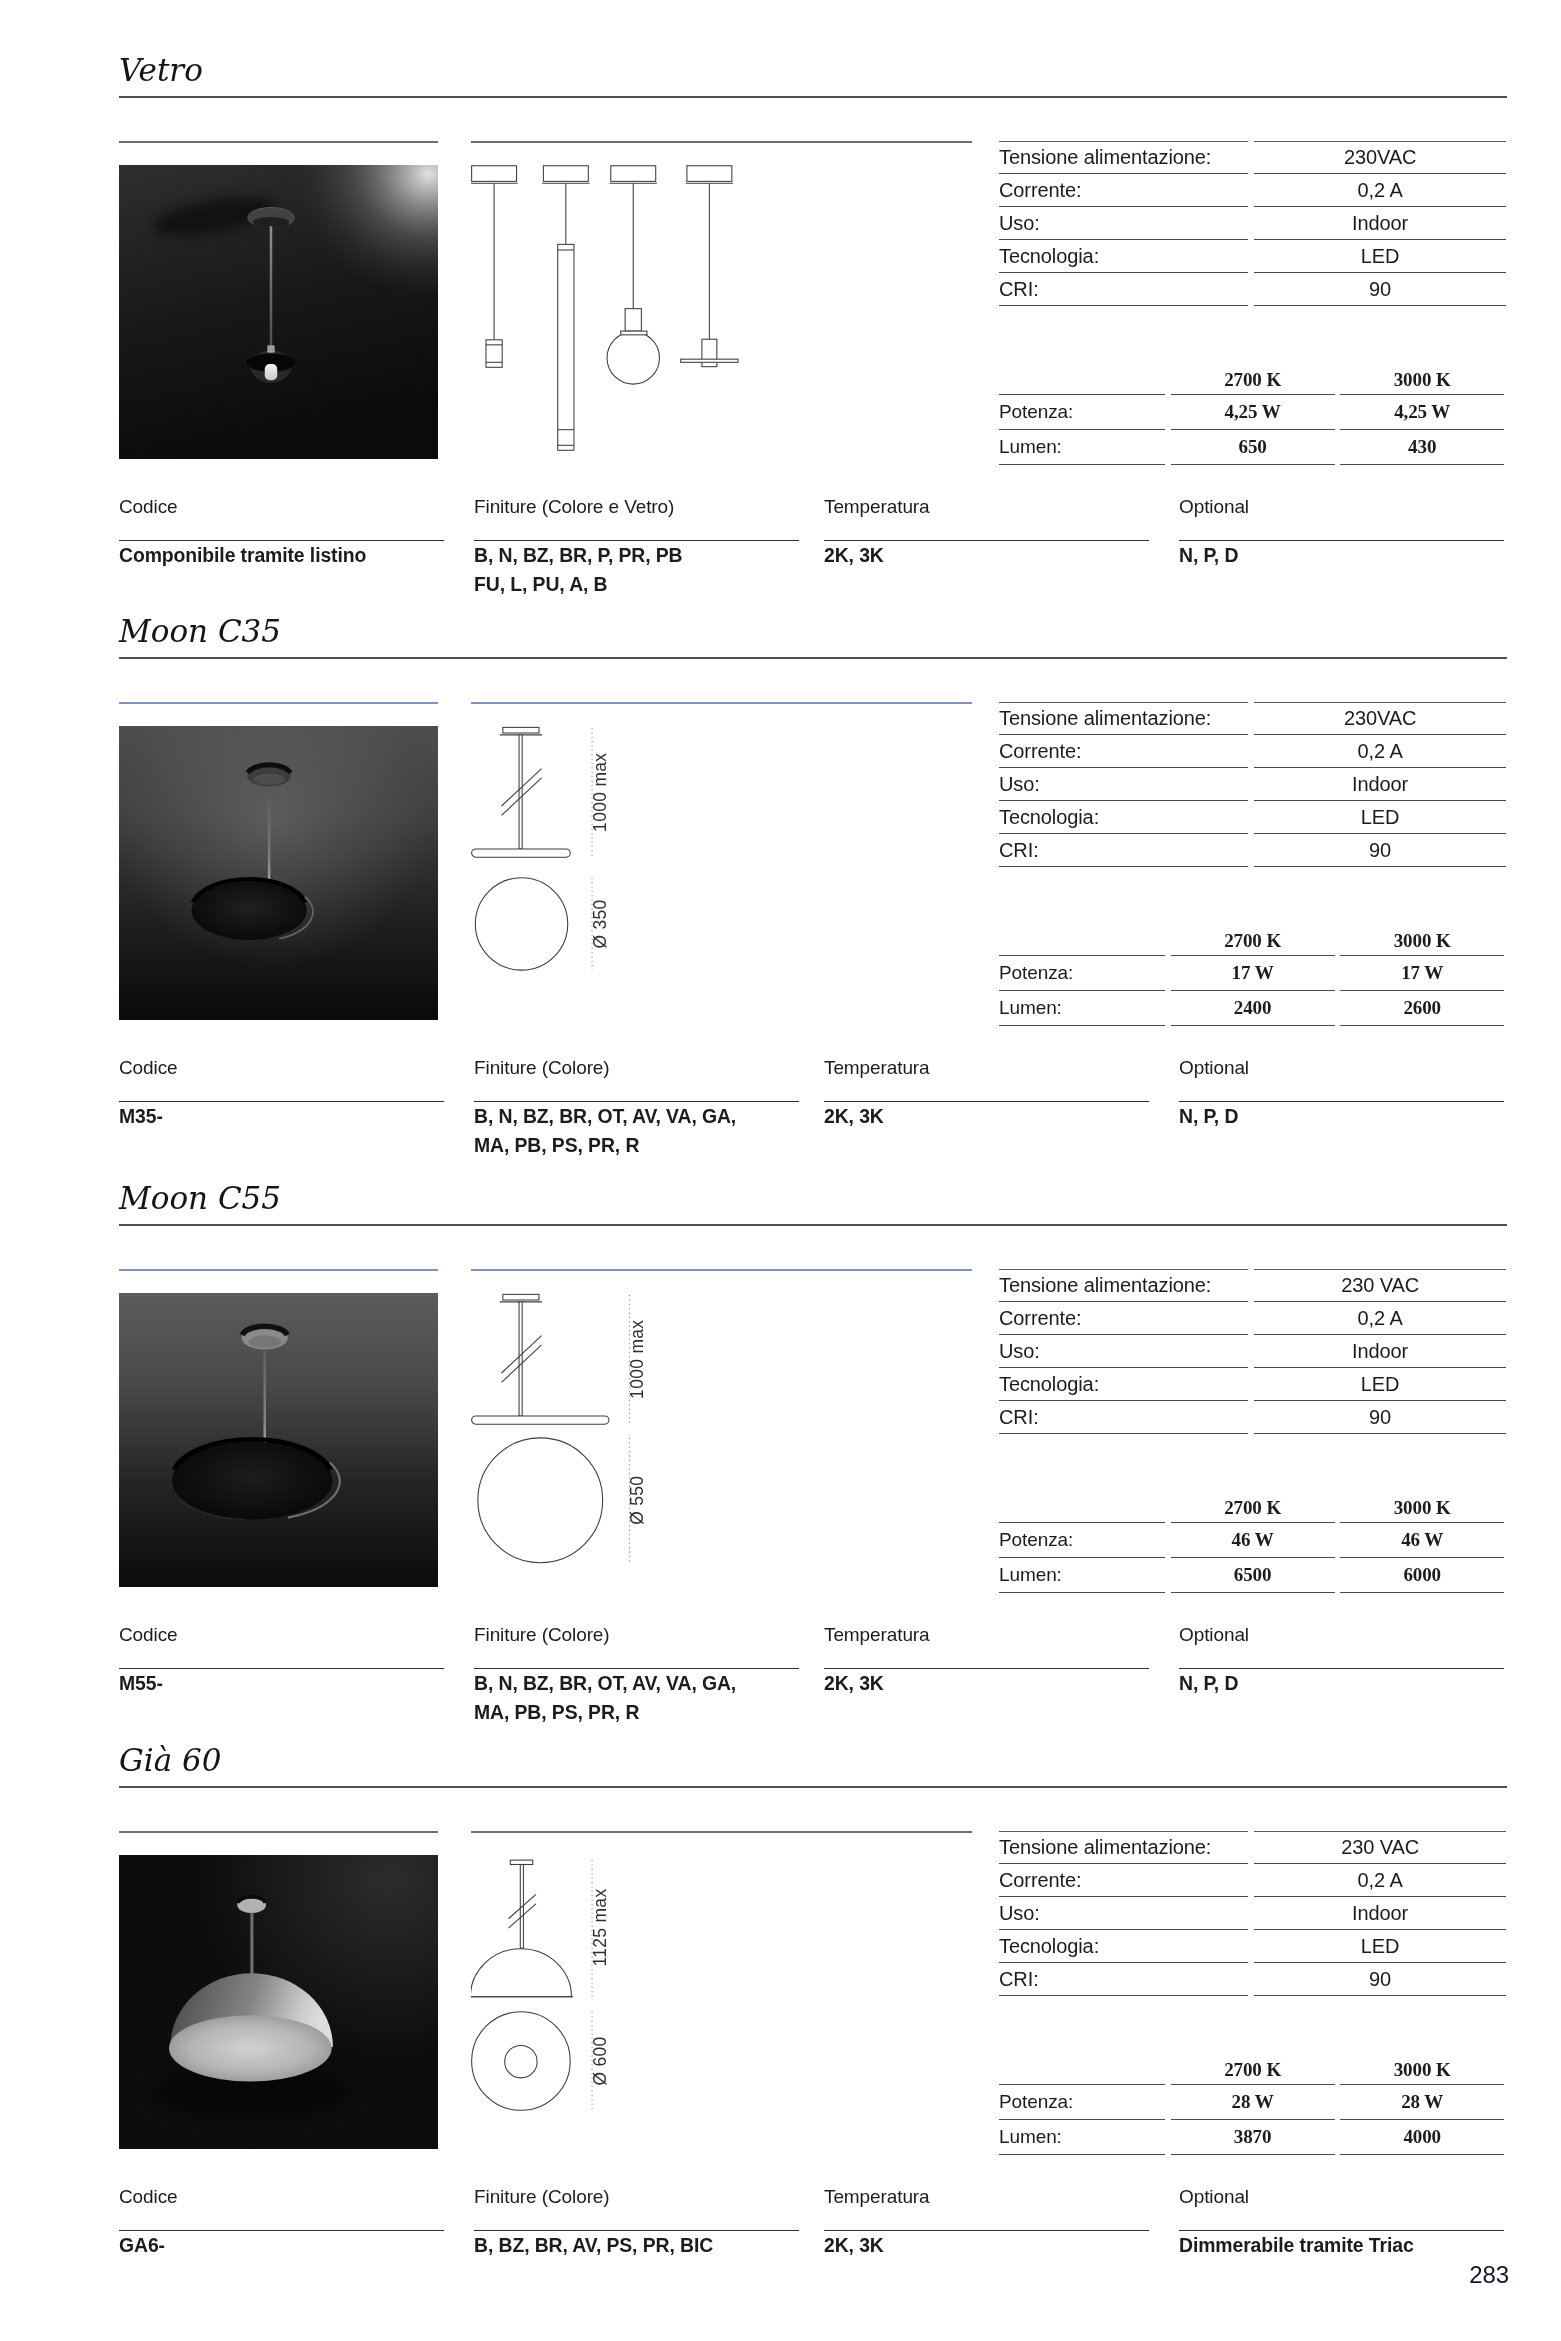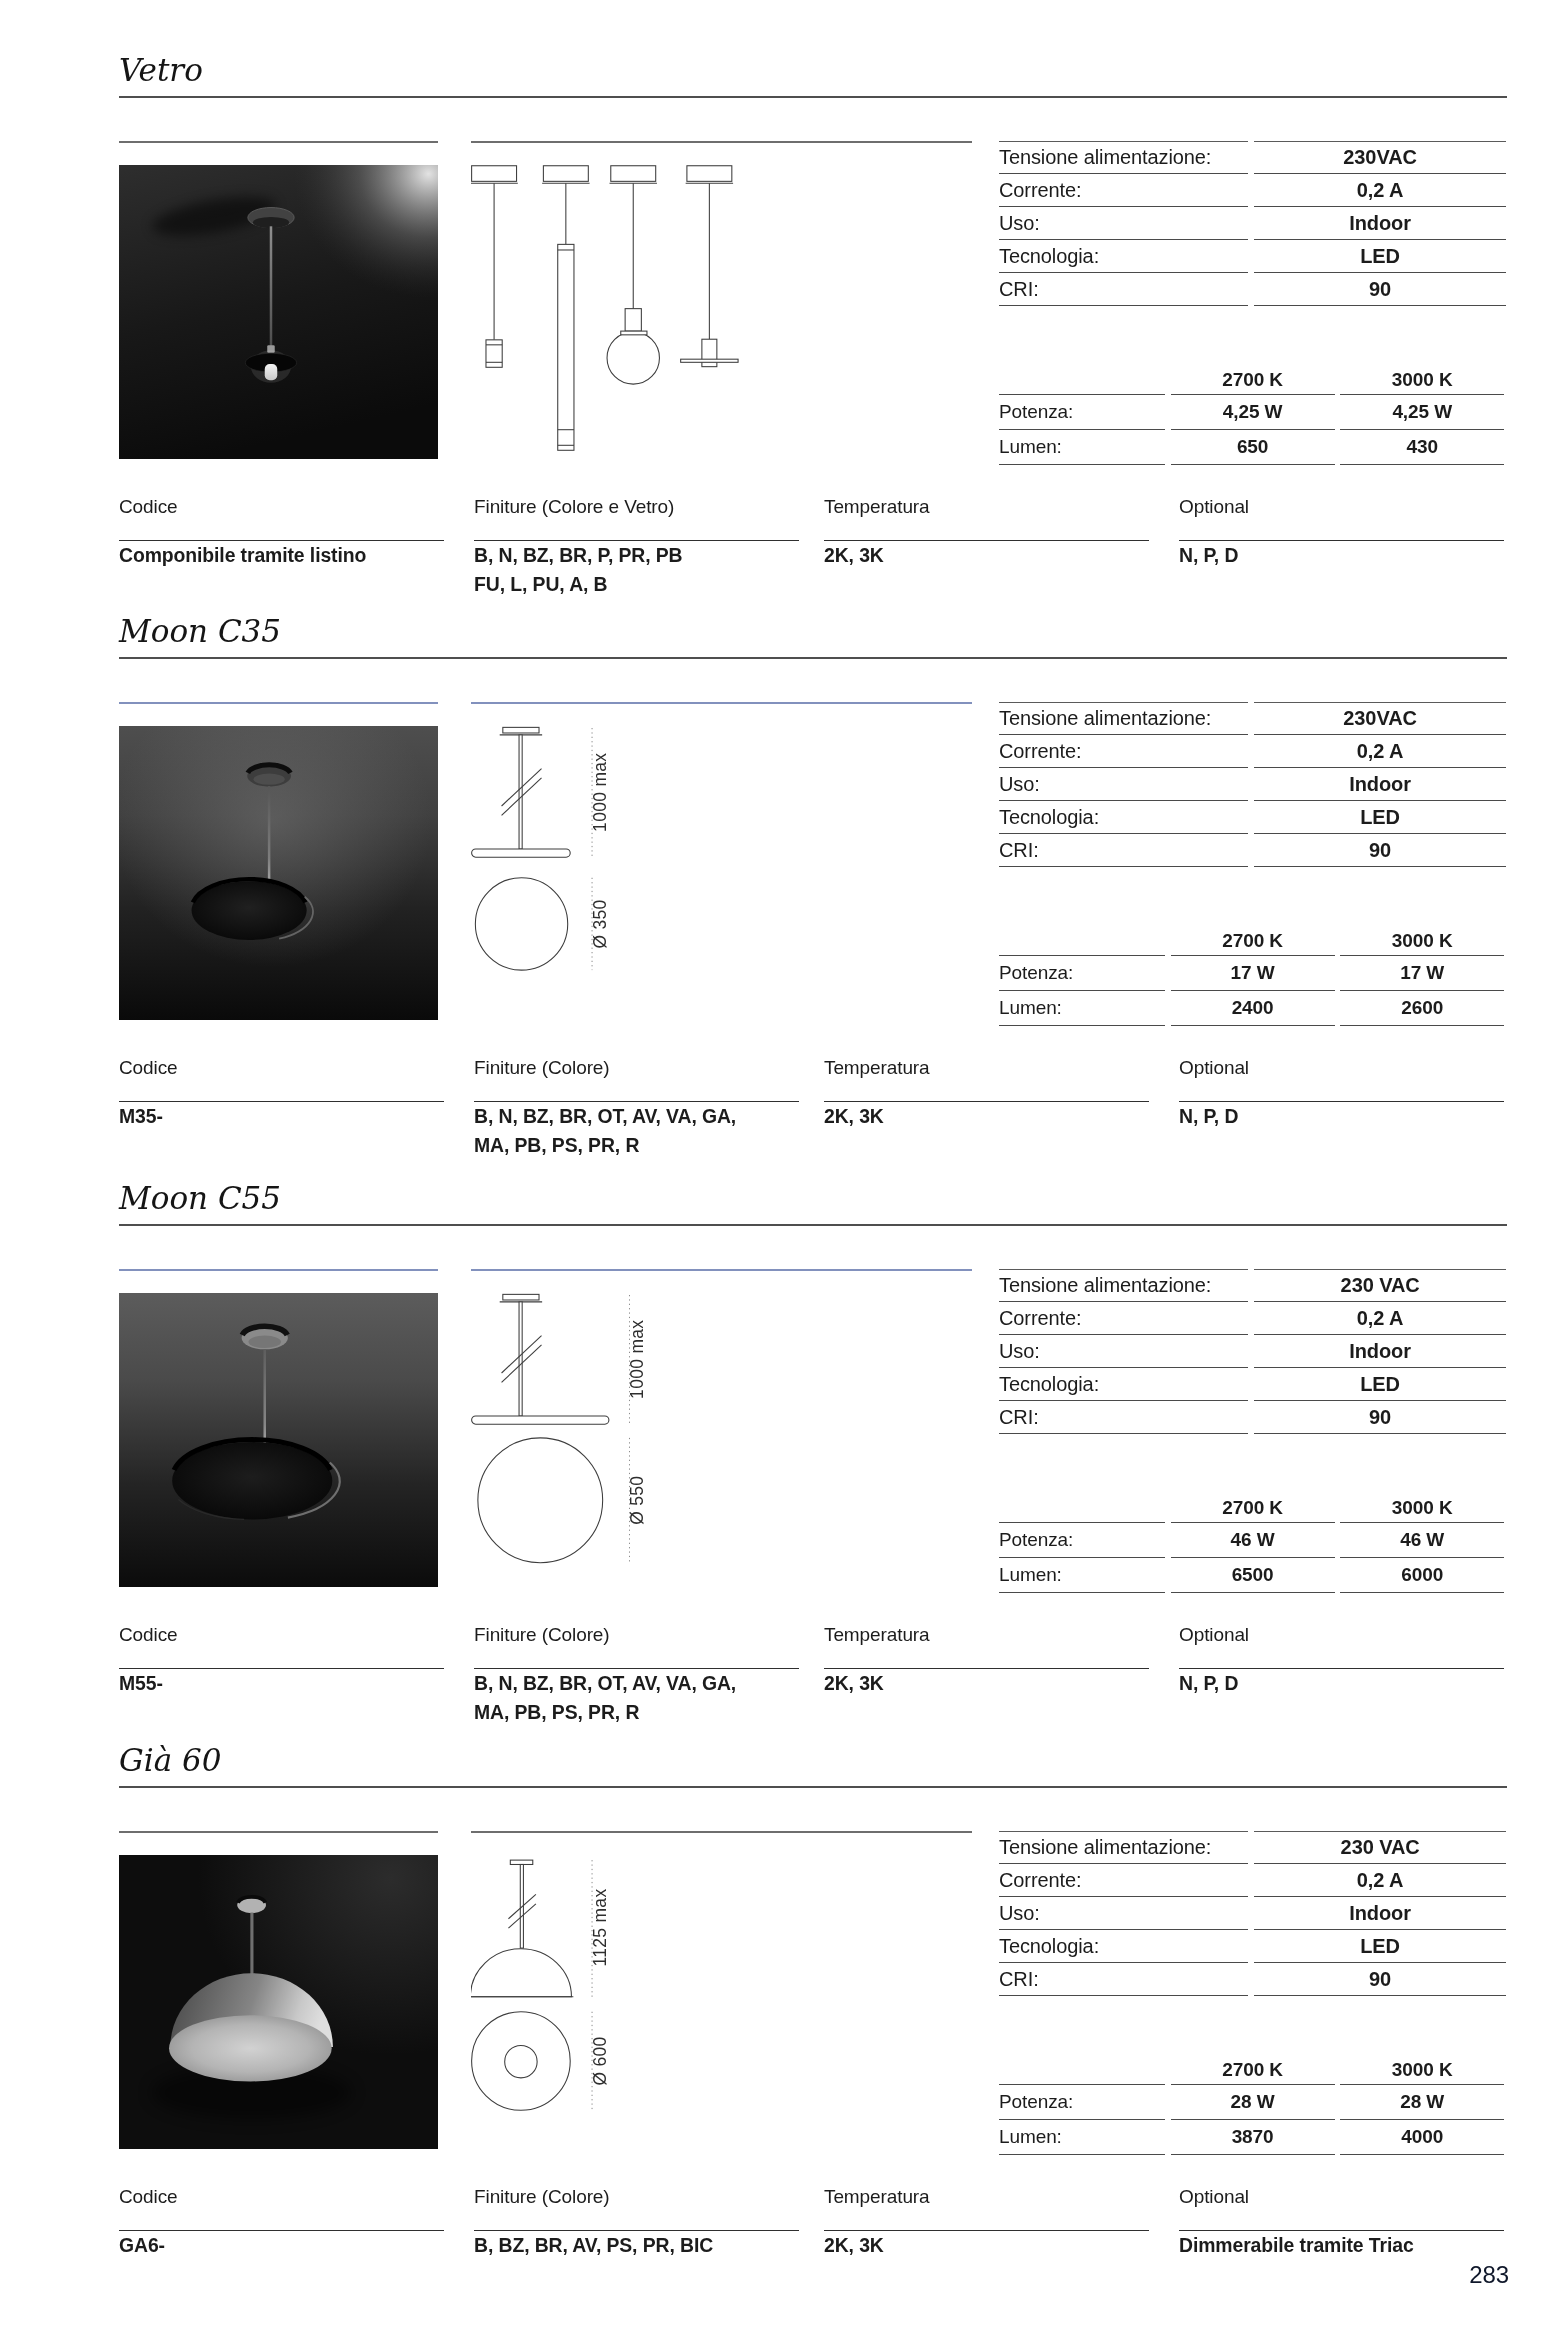--- a/index.html
+++ b/index.html
@@ -15,29 +15,29 @@
   .sec.blue .colline{background:#8291bd;}
 
   .photo{position:absolute;left:119px;top:111px;width:319px;height:294px;overflow:hidden;background:#141414;}
   .drawing{position:absolute;left:471px;top:111px;width:312px;height:306px;}
 
   .spec-table{position:absolute;left:999px;top:87px;width:507px;}
   .spec-row{display:flex;gap:6.2px;height:33px;}
   .spec-cell{border-bottom:1.2px solid #4a4a4a;display:flex;align-items:center;font-size:20px;}
   .spec-row:first-child .spec-cell{border-top:1.9px solid #5a5a5a;}
   .spec-label{width:249px;}
-  .spec-value{flex:1;justify-content:center;font-weight:700;}
+  .spec-value{flex:1;justify-content:center;font-weight:400;}
 
   .temp-table{position:absolute;left:999px;top:311px;width:507px;}
   .temp-row{display:flex;gap:5.6px;}
   .temp-row>div{border-bottom:1.2px solid #4a4a4a;display:flex;align-items:center;font-size:19px;}
   .temp-head>div{height:29px;}
   .temp-data>div{height:34px;}
   .t-label{width:166px;}
-  .t-c{width:164px;justify-content:center;font-weight:700;}
+  .t-c{width:164px;justify-content:center;font-weight:700;font-family:Liberation Serif, serif;}
   .temp-head .t-c{font-weight:700;}
 
   .info-col{position:absolute;top:443px;width:325px;}
   .info-head{font-size:19px;line-height:20px;padding-bottom:23px;border-bottom:1.9px solid #2f2f2f;}
   .info-val{font-size:19.4px;font-weight:700;line-height:29px;}
 
   .pagenum{position:absolute;left:1393px;top:2261px;width:116px;text-align:right;font-size:24px;color:#0f172a;}
 
   .dwg-stroke{stroke:#3d3d3d;stroke-width:1.7;fill:none;}
   .dwg-fill{stroke:#3d3d3d;stroke-width:1.7;fill:#fff;}

